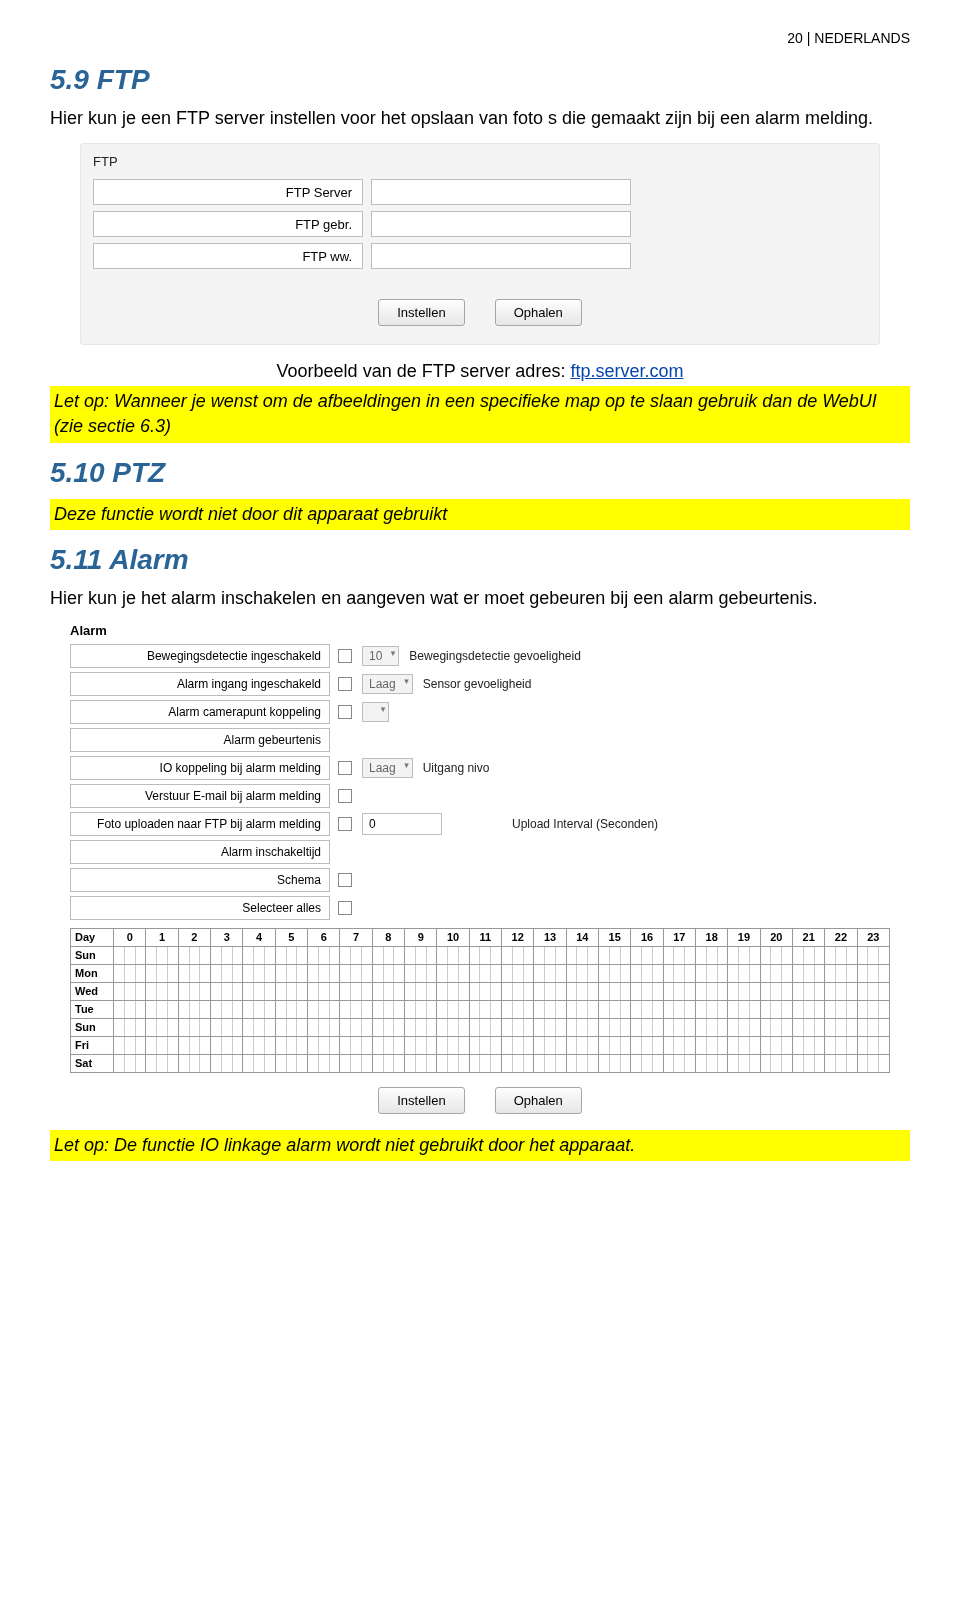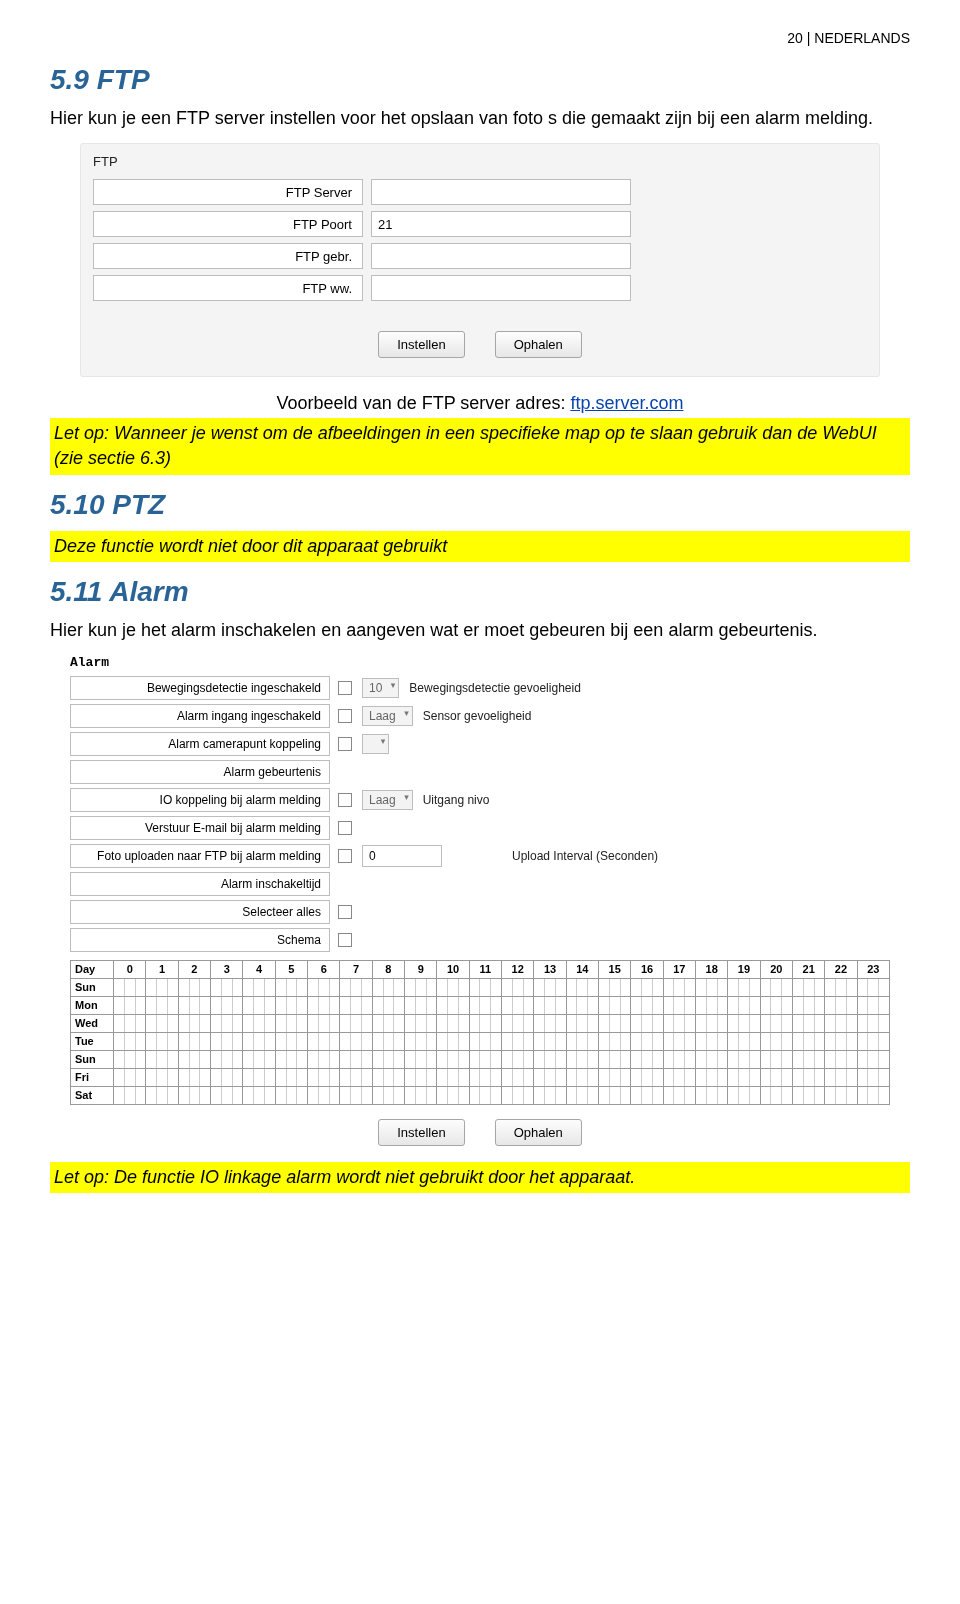--- a/index.html
+++ b/index.html
@@ -99,21 +99,20 @@
     line-height: 1.4;
     margin-bottom: 14px;
   }
   .alarm-panel {
     margin: 10px 20px 16px 20px;
   }
   .alarm-group-label {
     font-size: 13px;
     font-weight: bold;
     margin-bottom: 6px;
-    font-family: Liberation Mono, monospace;
   }
   .alarm-row {
     display: flex;
     align-items: center;
     margin-bottom: 4px;
   }
   .alarm-label-box {
     width: 260px;
     height: 24px;
     border: 1px solid #bdbdbd;
@@ -213,24 +212,20 @@
 <div class="body-text">Hier kun je een FTP server instellen voor het opslaan van foto s die gemaakt zijn bij een alarm melding.</div>
 
 <div class="ftp-panel">
   <div class="panel-group-label">FTP</div>
 
   <div class="form-row">
     <div class="field-label-box">FTP Server</div>
     <div class="field-input"></div>
   </div>
   <div class="form-row">
-    <div class="field-label-box">FTP Poort</div>
-    <div class="field-input">21</div>
-  </div>
-  <div class="form-row">
     <div class="field-label-box">FTP gebr.</div>
     <div class="field-input"></div>
   </div>
   <div class="form-row">
     <div class="field-label-box">FTP ww.</div>
     <div class="field-input"></div>
   </div>
 
   <div class="btn-row">
     <button class="btn">Instellen</button>
@@ -294,26 +289,26 @@
     <div class="checkbox"></div>
     <div class="number-box">0</div>
     <div class="desc-text">Upload Interval (Seconden)</div>
   </div>
 
   <div class="alarm-row">
     <div class="alarm-label-box">Alarm inschakeltijd</div>
   </div>
 
   <div class="alarm-row">
-    <div class="alarm-label-box">Selecteer alles</div>
+    <div class="alarm-label-box">Schema</div>
     <div class="checkbox"></div>
   </div>
 
   <div class="alarm-row">
-    <div class="alarm-label-box">Schema</div>
+    <div class="alarm-label-box">Selecteer alles</div>
     <div class="checkbox"></div>
   </div>
 
   <table class="schedule-table">
     <thead>
       <tr id="sched-header-row">
           <th class="day-col">Day</th>
           <th class="hour">0</th>
           <th class="hour">1</th>
           <th class="hour">2</th>

